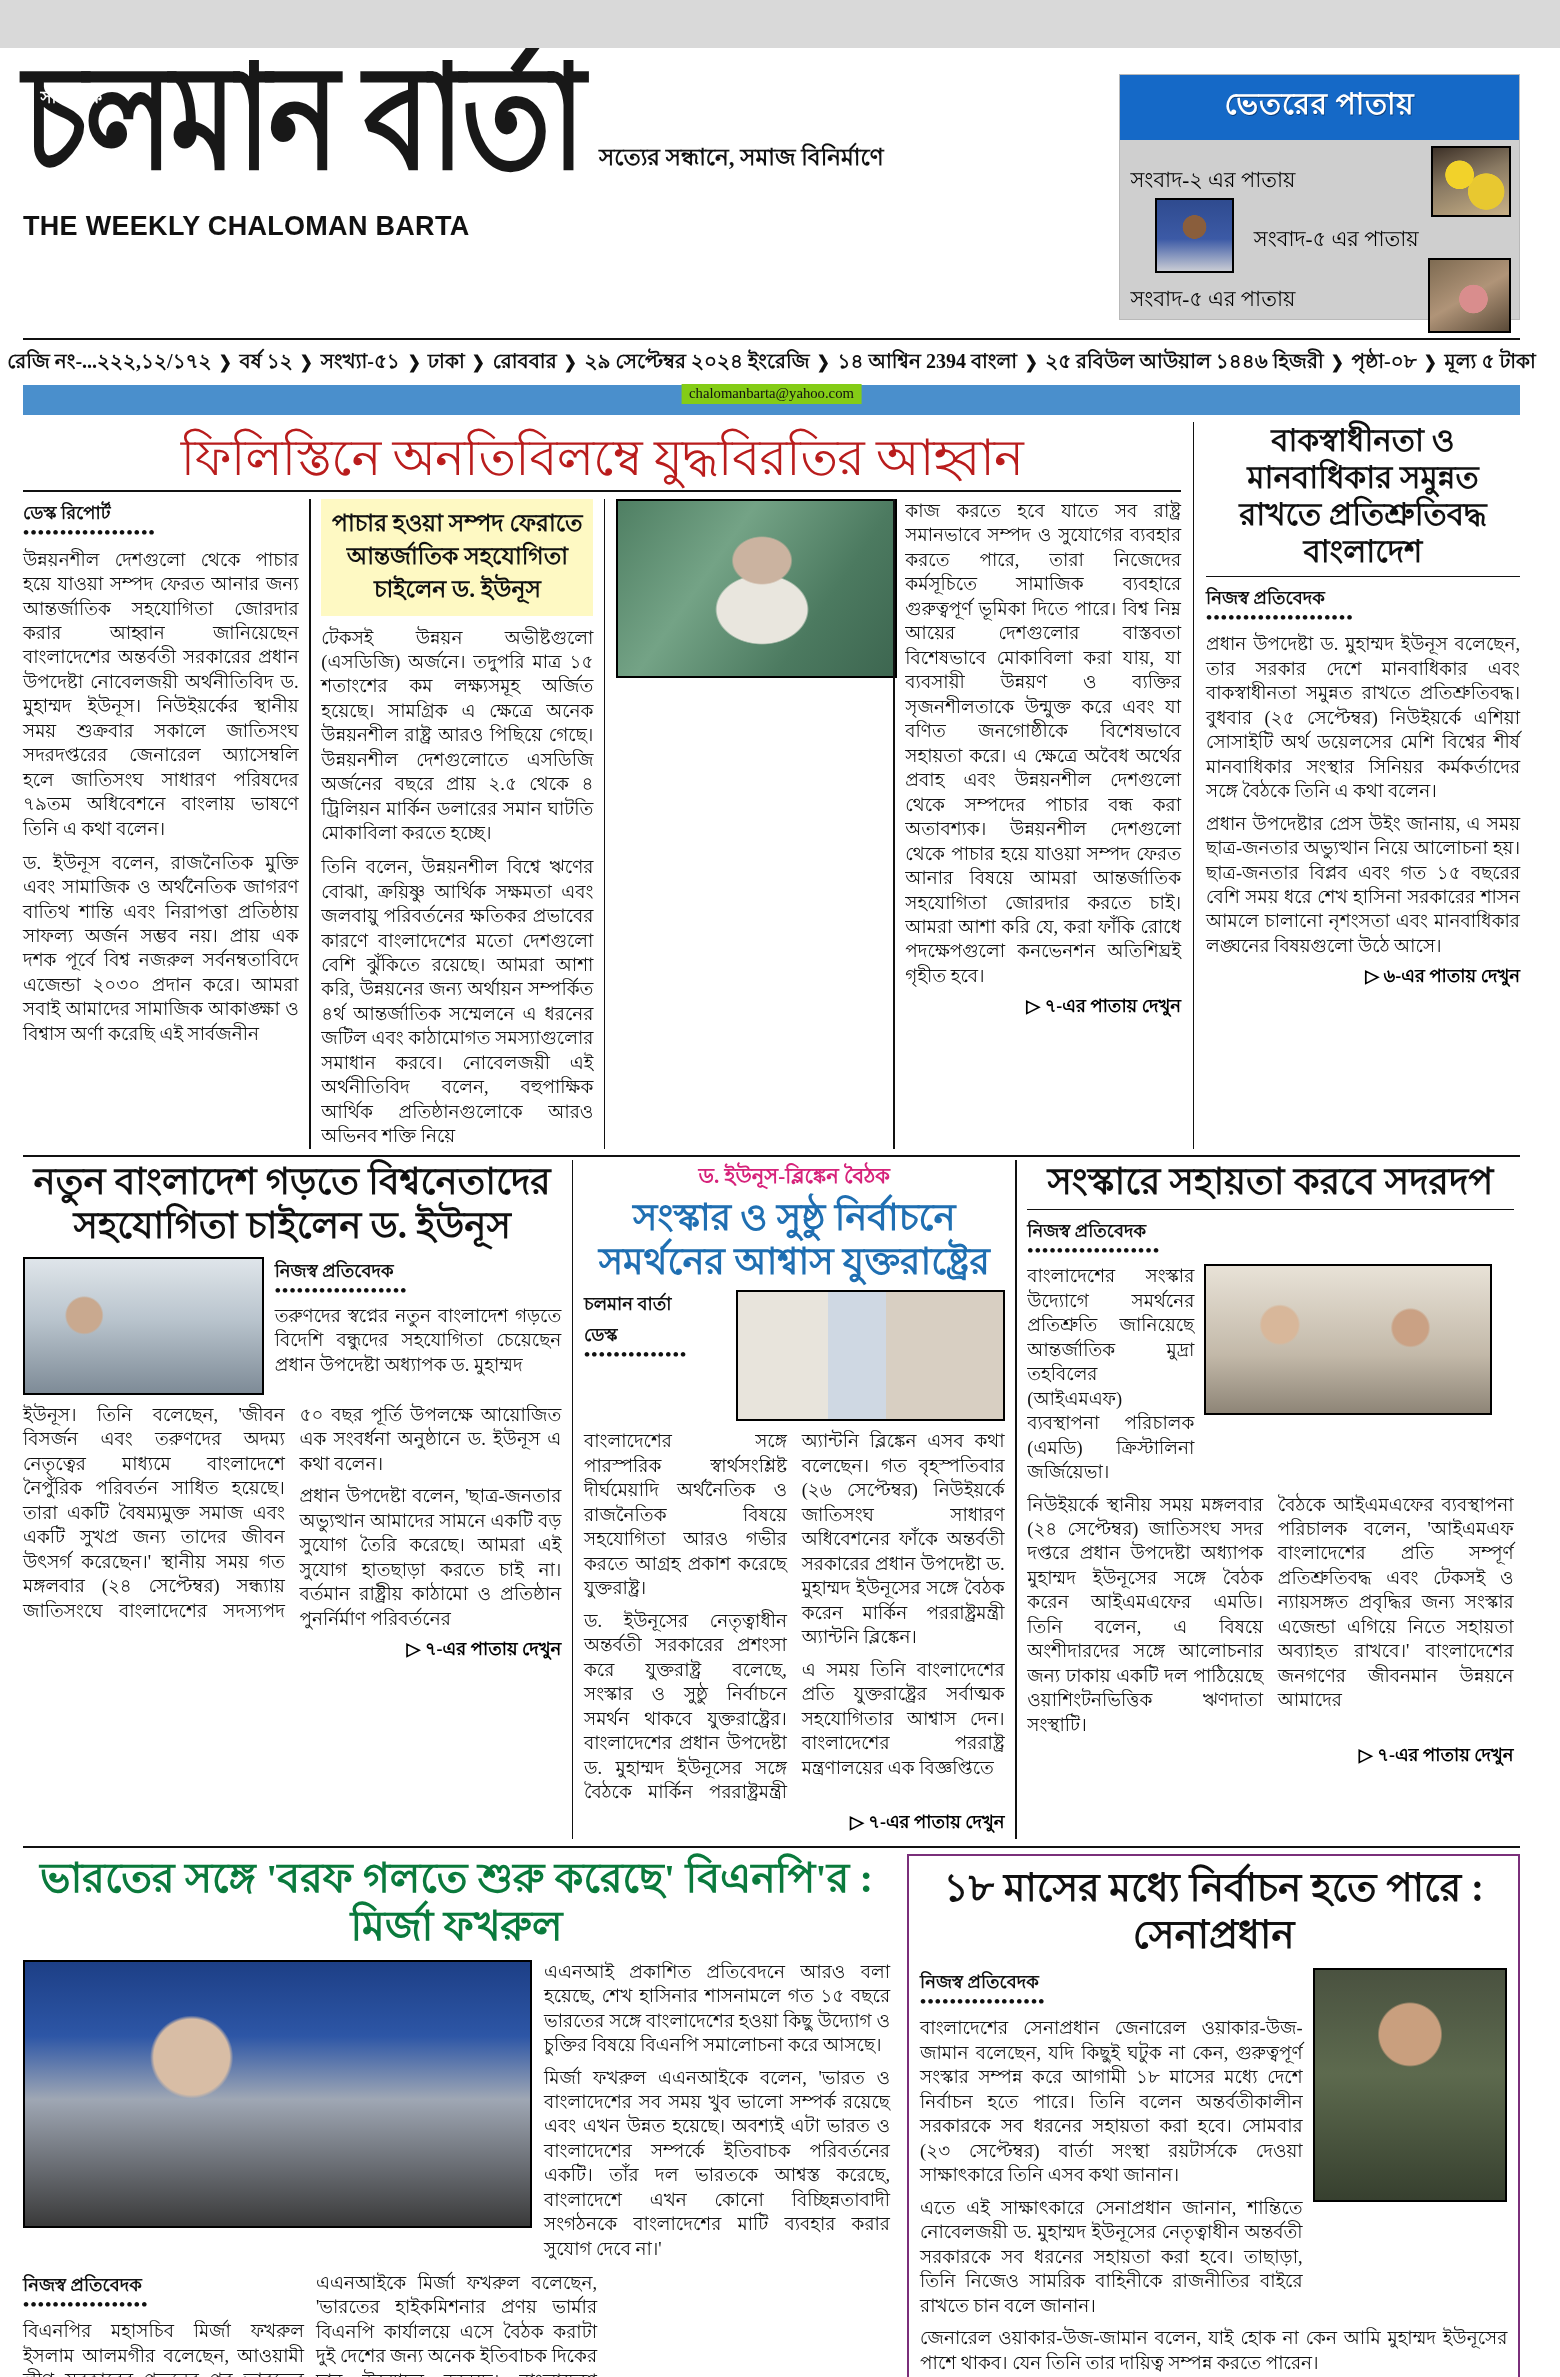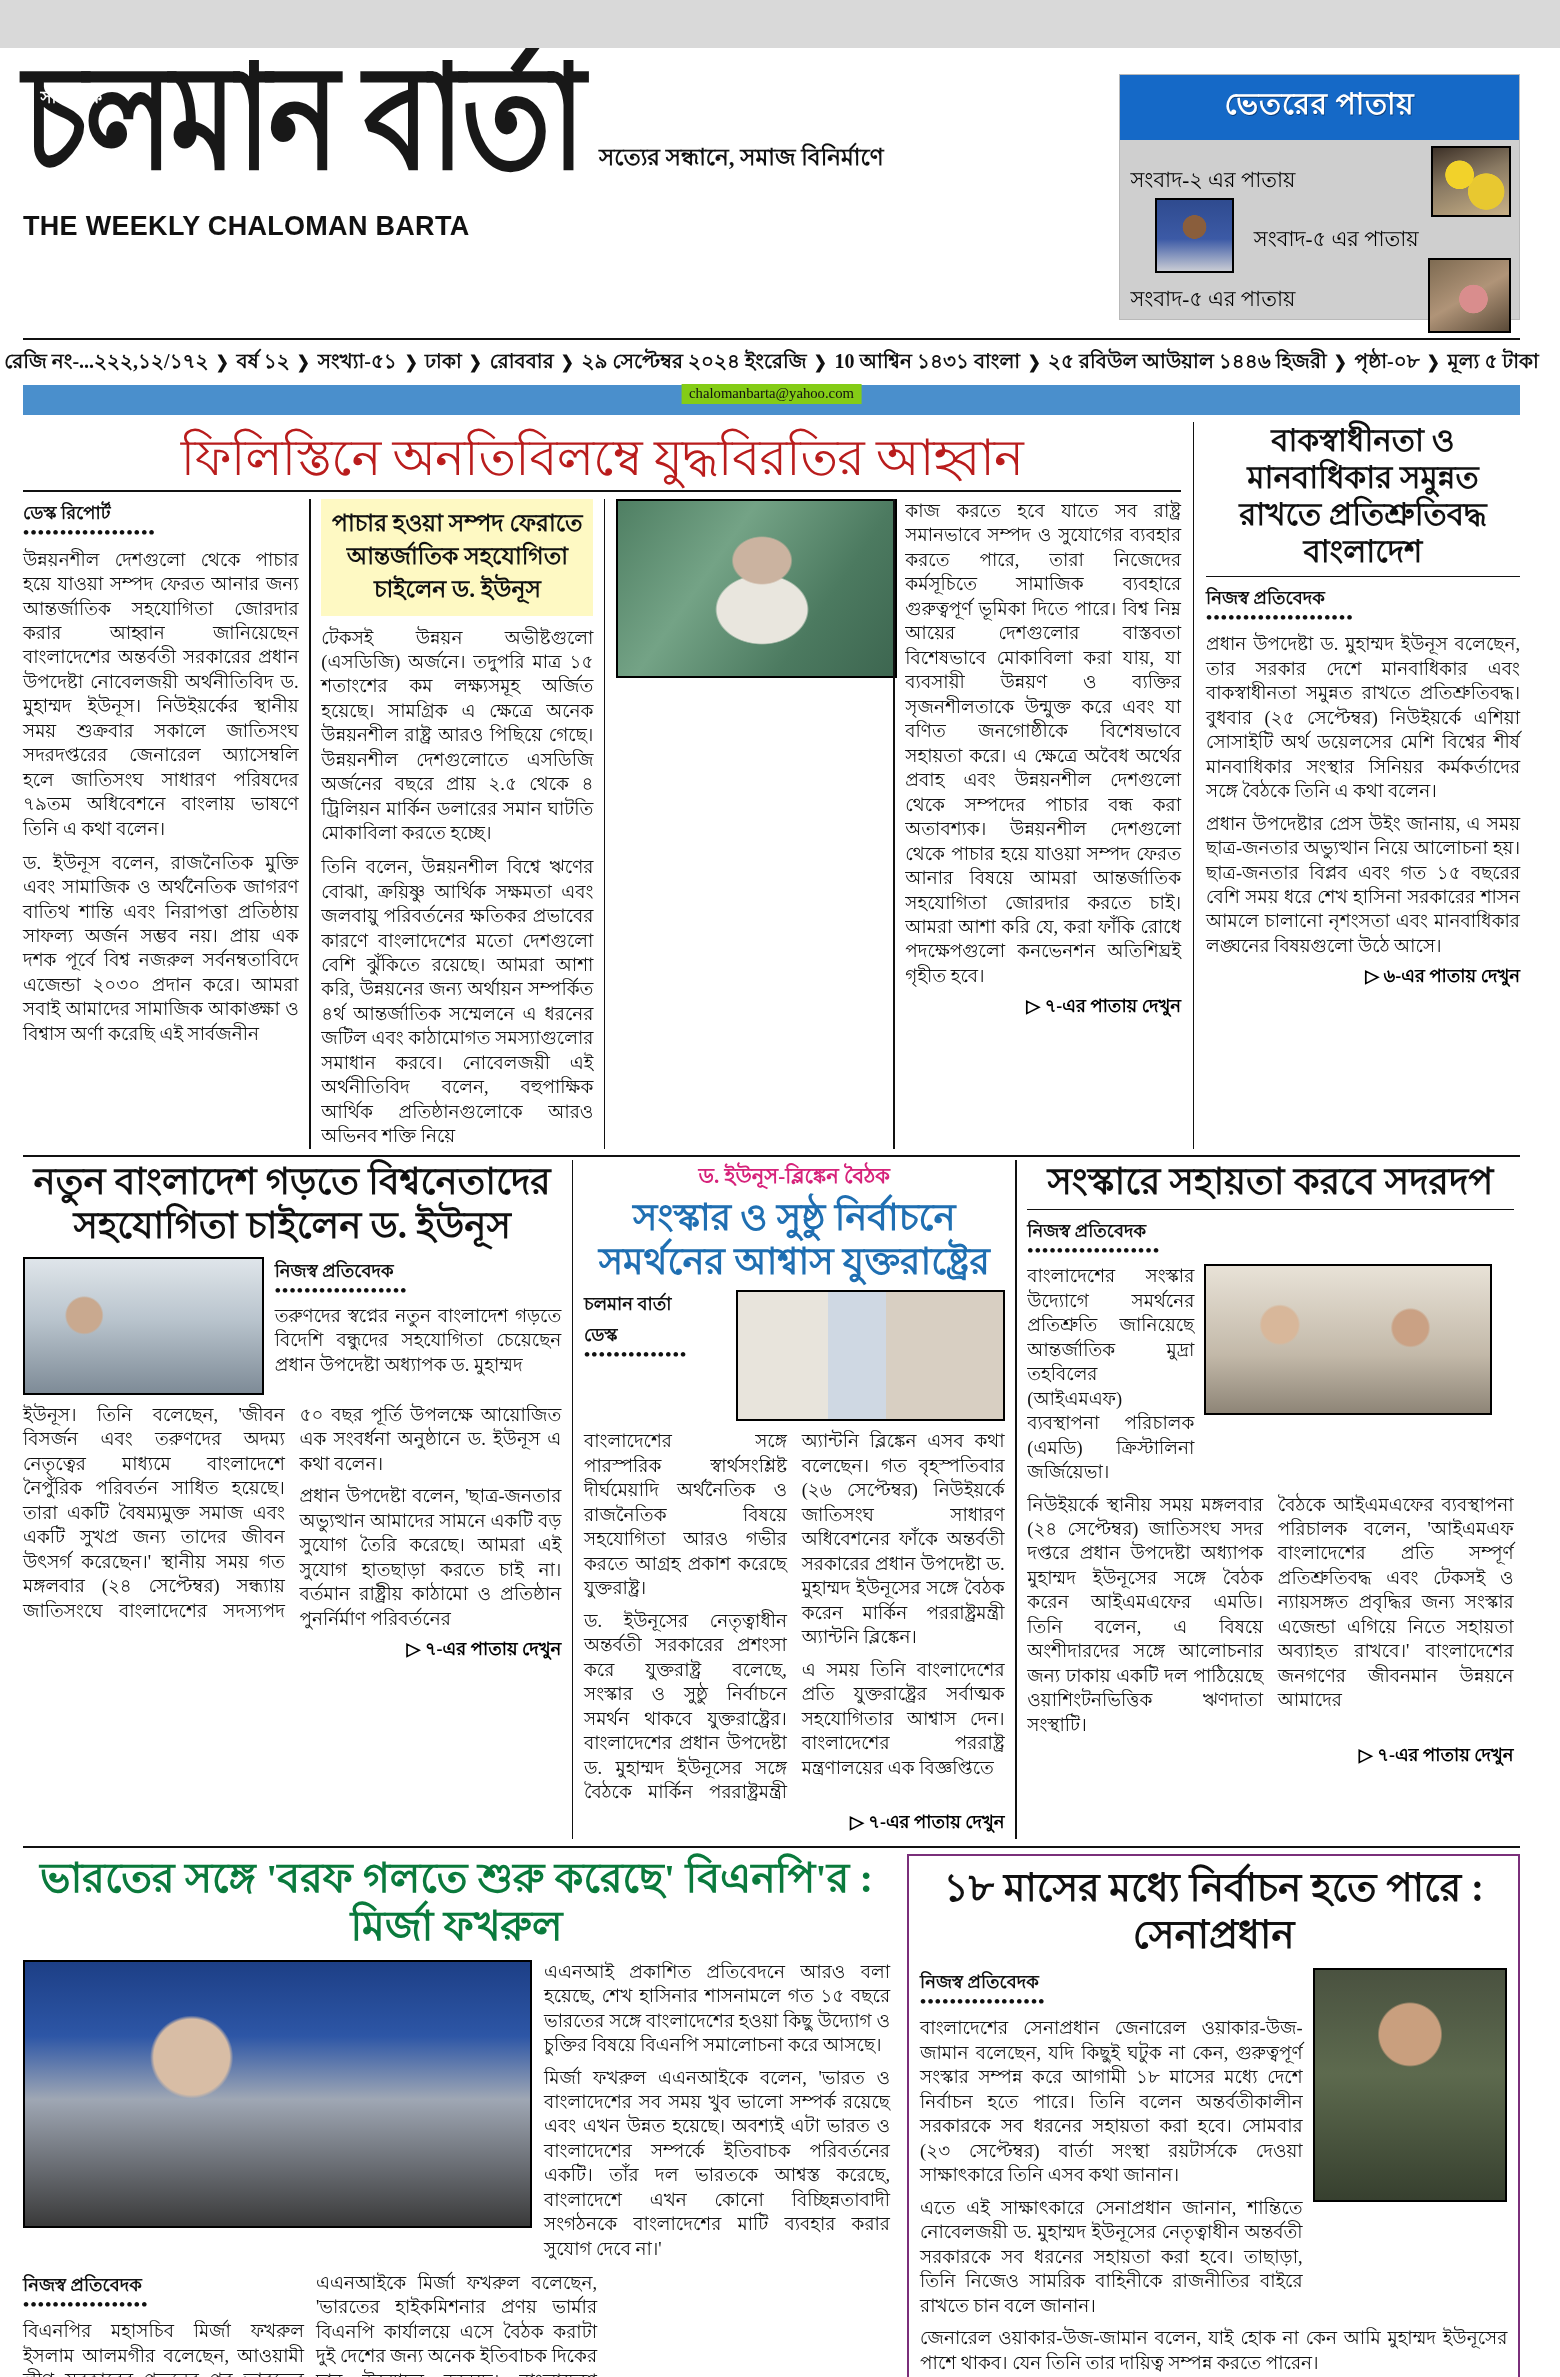--- a/index.html
+++ b/index.html
@@ -221,21 +221,21 @@
     <span>বর্ষ ১২</span>
     <span class="sep">❯</span>
     <span>সংখ্যা-৫১</span>
     <span class="sep">❯</span>
     <span>ঢাকা</span>
     <span class="sep">❯</span>
     <span>রোববার</span>
     <span class="sep">❯</span>
     <span>২৯ সেপ্টেম্বর ২০২৪ ইংরেজি</span>
     <span class="sep">❯</span>
-    <span>10 আশ্বিন ১৪৩১ বাংলা</span>
+    <span>১৪ আশ্বিন 2394 বাংলা</span>
     <span class="sep">❯</span>
     <span>২৫ রবিউল আউয়াল ১৪৪৬ হিজরী</span>
     <span class="sep">❯</span>
     <span>পৃষ্ঠা-০৮</span>
     <span class="sep">❯</span>
     <span>মূল্য ৫ টাকা</span>
   </div>
 
   <div class="bluebar">
     <div class="emailbox">chalomanbarta@yahoo.com</div>

